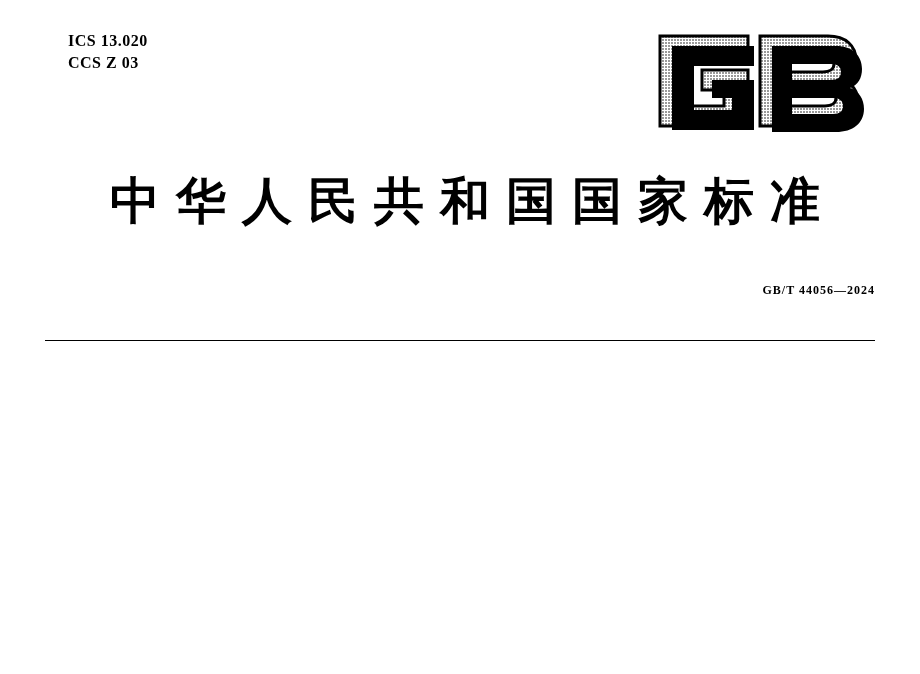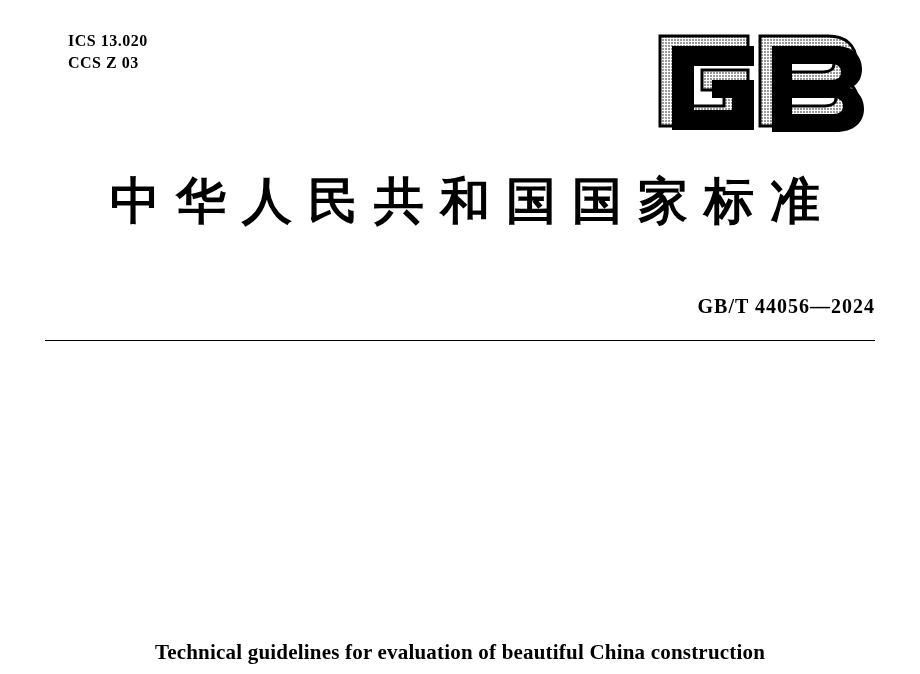--- a/index.html
+++ b/index.html
@@ -64,24 +64,24 @@
     text-indent: 16px;
     color: #000;
     white-space: nowrap;
     padding-left: 10px;
   }
 
   
   .std-number {
     position: absolute;
     right: 45px;
-    top: 295px;
+    top: 283px;
     font-family: "Liberation Serif", serif;
     font-weight: bold;
-    font-size: 20px;
+    font-size: 12px;
     letter-spacing: 1px;
     white-space: pre;
     text-align: right;
   }
 
   
   .rule {
     position: absolute;
     left: 45px;
     right: 45px;
@@ -158,15 +158,14 @@
     </svg>
   </div>
 
   <div class="cn-standard-title">中华人民共和国国家标准</div>
 
   <div class="std-number">GB/T 44056—2024</div>
 
   <div class="rule"></div>
 
 
-  <div class="doc-title-en">Technical guidelines for evaluation of beautiful China construction</div>
 
 </div>
 
 </body></html>

